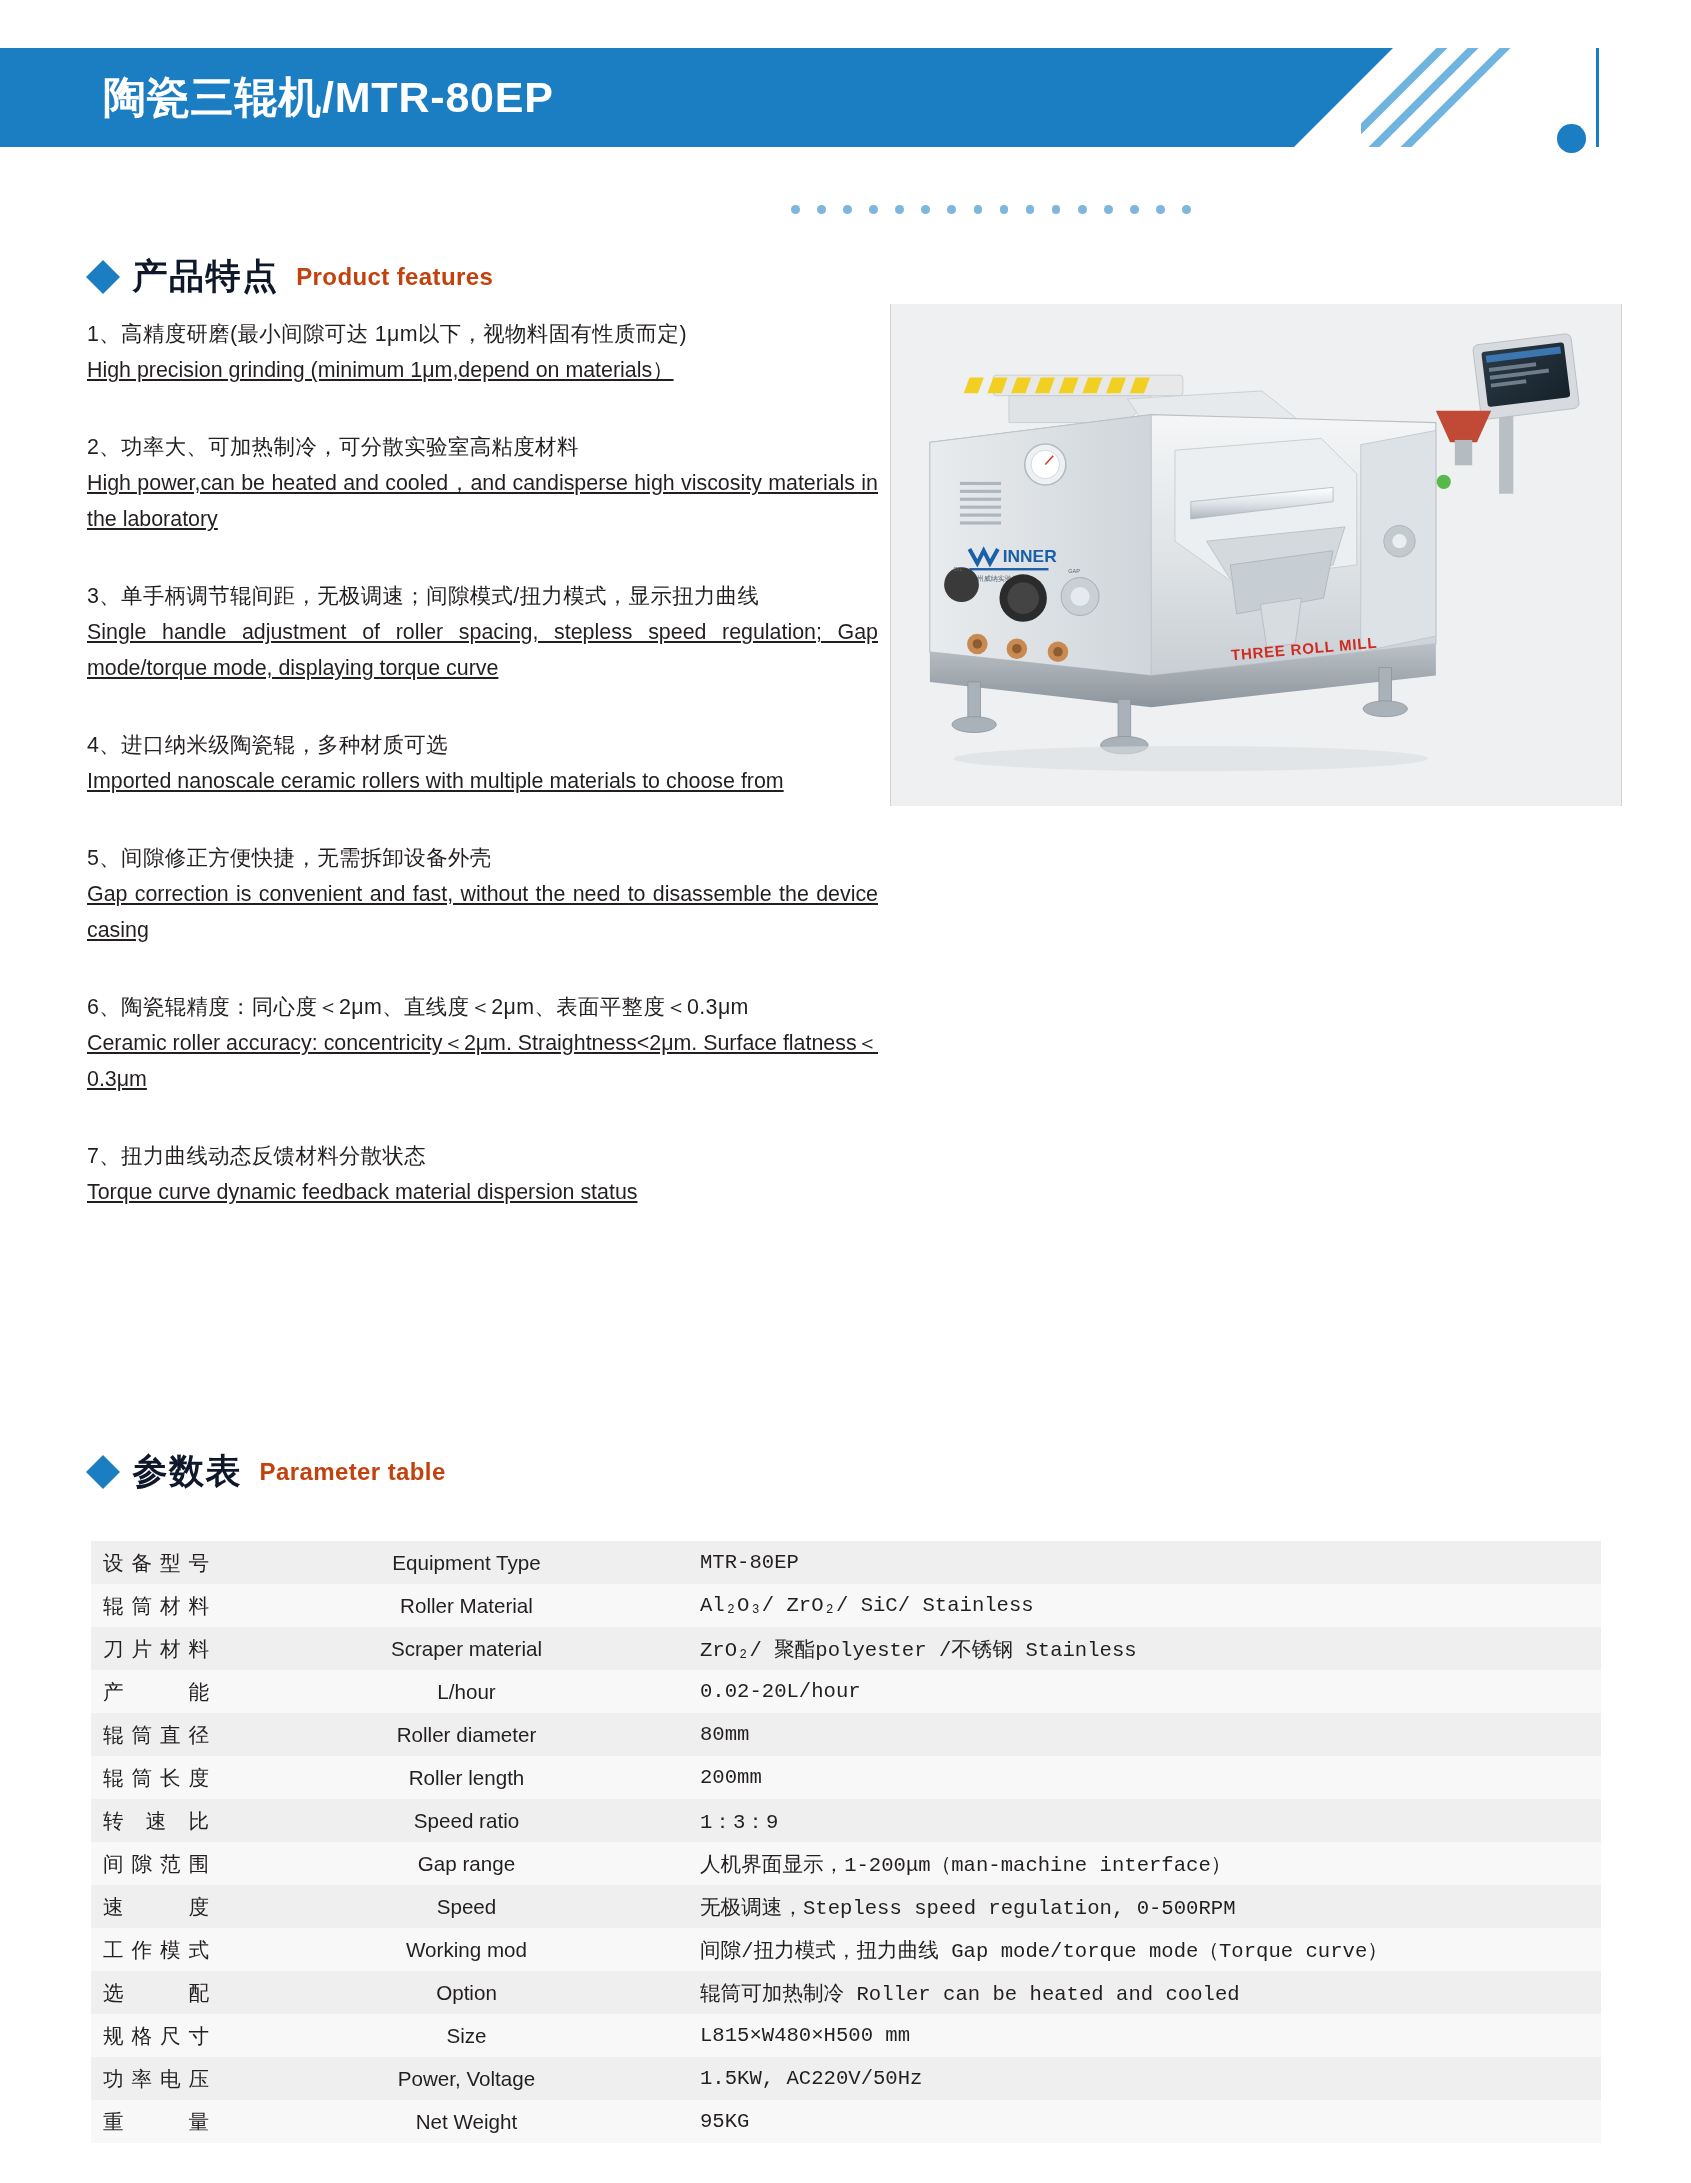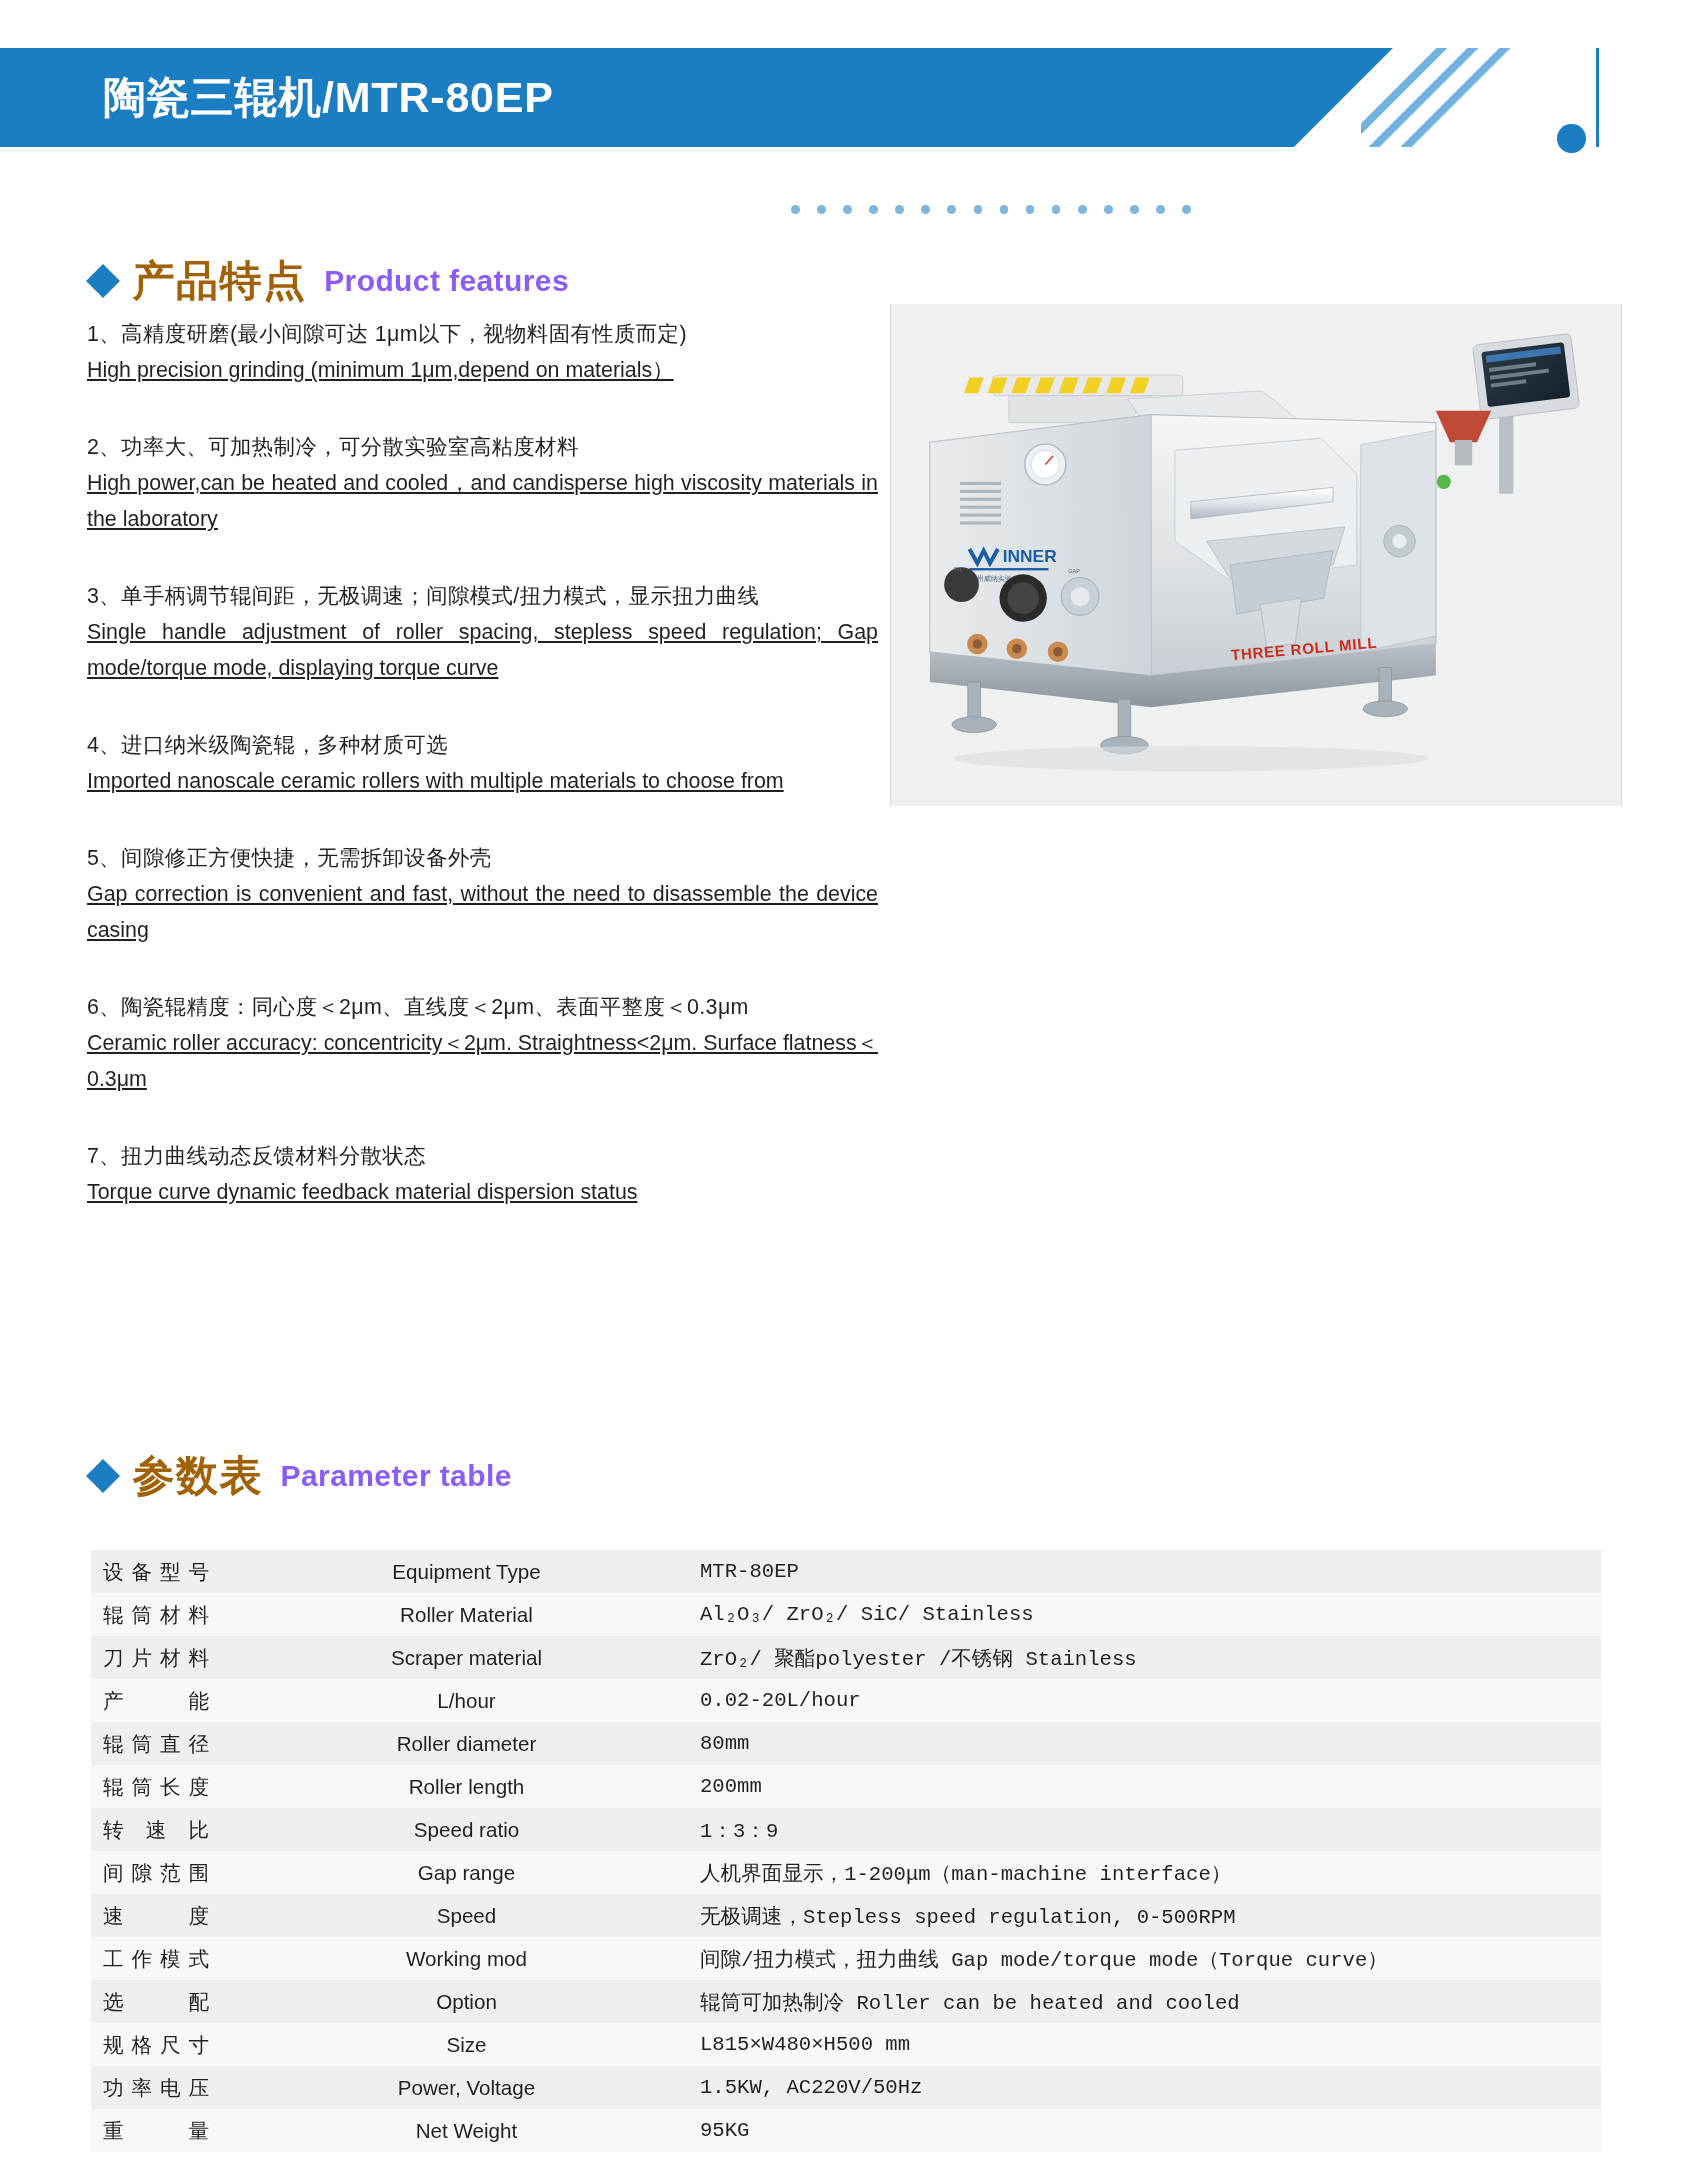--- a/index.html
+++ b/index.html
@@ -113,29 +113,29 @@
     margin-left: 91px;
   }
   .diamond {
     width: 24px;
     height: 24px;
     background: #1b7dc2;
     transform: rotate(45deg);
     flex: none;
   }
   .section-title .t-cn {
-    font-size: 42px;
+    font-size: 35px;
     font-weight: bold;
-    color: #a16207;
+    color: #0f172a;
     letter-spacing: 1.6px;
   }
   .section-title .t-en {
-    font-size: 30px;
+    font-size: 24px;
     font-weight: bold;
-    color: #8b5cf6;
+    color: #c2410c;
     letter-spacing: 0.4px;
   }
 
   
   .features-wrap {
     position: relative;
     margin-top: 47px;
   }
   .features-list {
     position: absolute;

